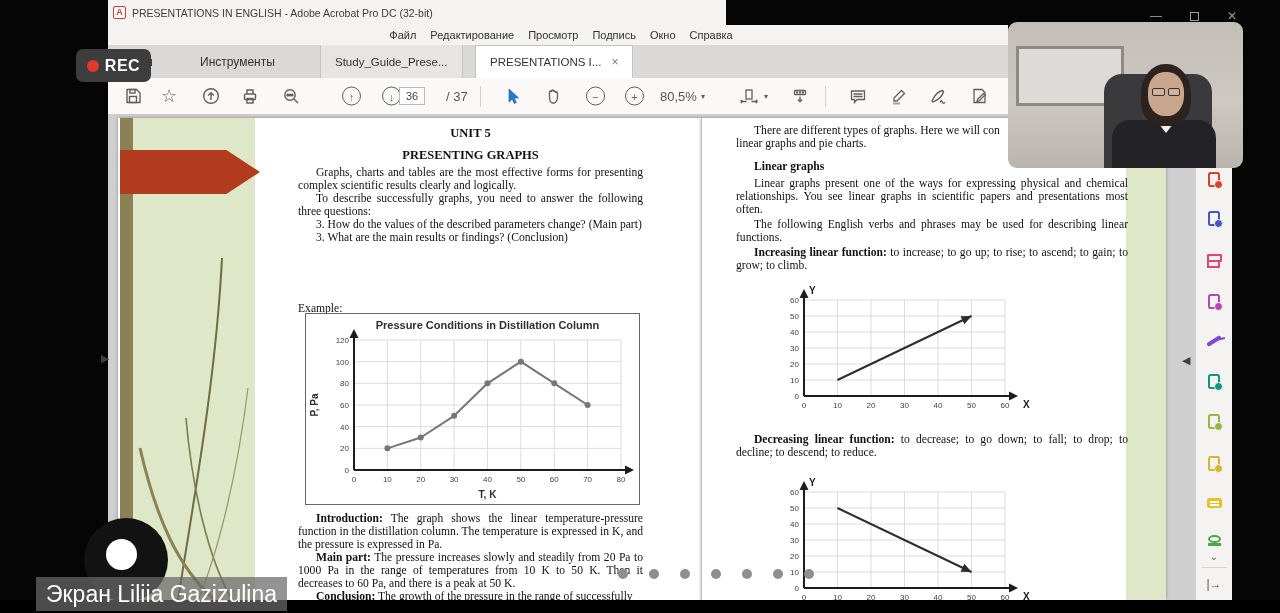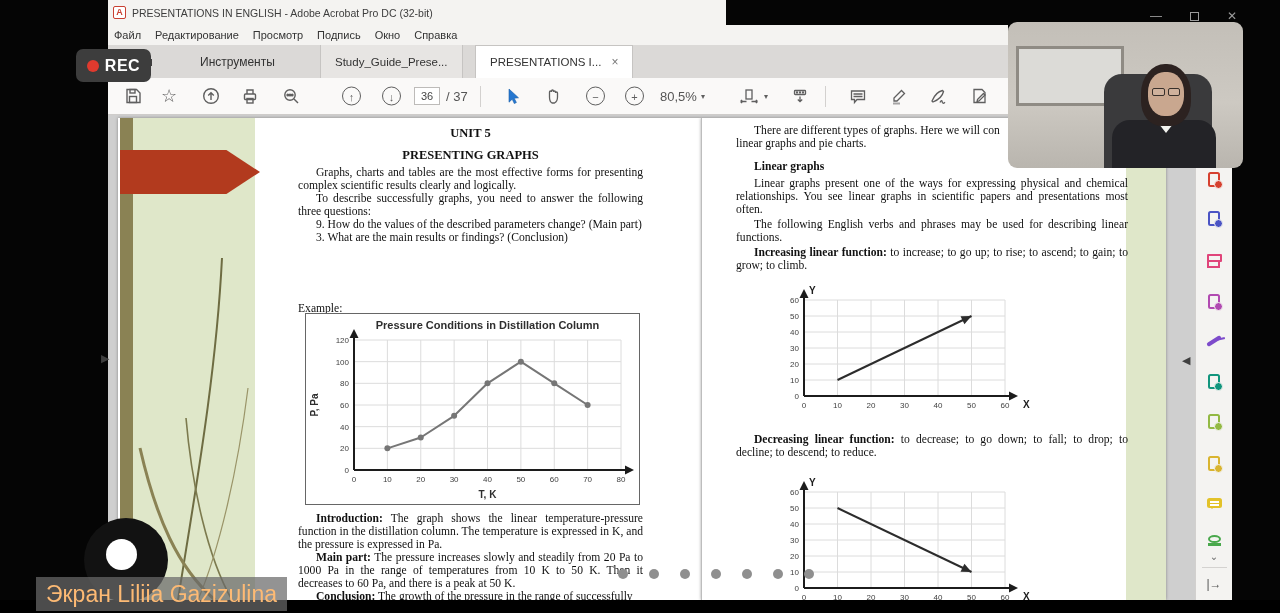--- a/index.html
+++ b/index.html
@@ -11,21 +11,21 @@
   .titlebar{position:absolute;left:108px;top:0;width:618px;height:25px;background:#f4f3f1;
             display:flex;align-items:center;padding-left:5px;}
   .pdficon{width:13px;height:13px;background:#fff;border:1px solid #c94032;border-radius:2px;
            color:#c94032;font-size:9px;font-weight:bold;line-height:11px;text-align:center;margin-right:6px;}
   .title-text{font-size:10.5px;color:#3d3d3d;white-space:nowrap;}
   .win-controls{position:absolute;left:1118px;top:6px;width:120px;height:20px;display:flex;gap:26px;
                 align-items:center;justify-content:flex-end;color:#9b9b9b;}
   .wc{width:12px;height:12px;display:flex;align-items:center;justify-content:center;font-size:12px;}
   .wc-box{width:9px;height:9px;border:1.4px solid #9b9b9b;}
   .menubar{position:absolute;left:108px;top:25px;width:900px;height:20px;background:#f4f3f1;
-           display:flex;align-items:center;gap:14px;padding-left:6px;font-size:11px;color:#333;}
+           display:flex;align-items:center;gap:14px;padding-left:6px;font-size:11px;color:#333;justify-content:center;}
   .tabbar{position:absolute;left:108px;top:45px;width:1124px;height:33px;background:#dbd9d7;}
   .tab-label{position:absolute;top:0;height:33px;display:flex;align-items:center;font-size:12px;color:#333;}
   .doc-tab{position:absolute;top:0;height:33px;display:flex;align-items:center;font-size:11.5px;color:#333;
            padding:0 14px;background:#e7e5e3;border-left:1px solid #c6c4c2;border-right:1px solid #c6c4c2;}
   .doc-tab.active{background:#fff;border-top:1px solid #c6c4c2;}
   .tab-close{margin-left:10px;color:#777;font-size:12px;}
   .toolbar{position:absolute;left:108px;top:78px;width:1124px;height:37px;background:#faf9f8;
            border-bottom:1px solid #cfcdcb;}
   .ti{position:absolute;top:50%;transform:translateY(-50%);display:flex;align-items:center;color:#5f5f5f;}
   .ti svg{display:block;}
@@ -88,21 +88,21 @@
 
   
   .bottombar{position:absolute;left:0;top:600px;width:1280px;height:13px;background:#000;z-index:6;}
   .rec{position:absolute;left:76px;top:49px;width:75px;height:33px;background:#3d3d3d;border-radius:7px;
        display:flex;align-items:center;justify-content:center;gap:6px;z-index:8;}
   .rec-dot{width:12px;height:12px;border-radius:50%;background:#e03a2e;}
   .rec-txt{color:#fff;font-weight:bold;font-size:16px;letter-spacing:.5px;}
   .shutter{position:absolute;left:84px;top:518px;width:84px;height:84px;border-radius:50%;background:#121212;z-index:7;}
   .shutter-inner{position:absolute;left:22px;top:21px;width:31px;height:31px;border-radius:50%;background:#fff;}
   .share-label{position:absolute;left:36px;top:577px;height:34px;background:rgba(105,105,105,.72);z-index:8;
-               display:flex;align-items:center;padding:0 10px;color:#fdba74;font-size:23px;white-space:nowrap;}
+               display:flex;align-items:center;padding:0 10px;color:#ffffff;font-size:23px;white-space:nowrap;}
   .dots{position:absolute;left:618px;top:569px;display:flex;gap:21px;z-index:5;}
   .dots span{width:10px;height:10px;border-radius:50%;background:#8f8f8f;}
   .nav-arrow{position:absolute;color:#3f3f3f;font-size:11px;z-index:4;}
 
   
   .webcam{position:absolute;left:1008px;top:22px;width:235px;height:146px;border-radius:9px;overflow:hidden;
           background:linear-gradient(180deg,#c3bfb8 0%,#cdc9c2 55%,#b9b5ae 100%);z-index:9;}
   .whiteboard{position:absolute;left:8px;top:24px;width:108px;height:60px;background:#dcdbd7;border:3px solid #8f8b84;}
   .chair{position:absolute;left:96px;top:52px;width:108px;height:94px;background:#3a3a3c;border-radius:18px 18px 0 0;}
   .body{position:absolute;left:104px;top:98px;width:104px;height:48px;background:#232327;border-radius:18px 18px 0 0;}
@@ -184,21 +184,21 @@
           <circle cx="9" cy="9" r=".8" fill="#5f5f5f"></circle>
           <circle cx="11.2" cy="9" r=".8" fill="#5f5f5f"></circle>
         </svg>
     </span>
     <span class="ti" style="left:234px">
         <span class="circ">↑</span>
       </span>
     <span class="ti" style="left:274px">
         <span class="circ">↓</span>
       </span>
-    <span class="ti" style="left:306px">
+    <span class="ti" style="left:291px">
         <span class="pagebox">36</span>
       </span>
     <span class="ti graytxt" style="left:338px">/ 37</span>
     <span class="tsep" style="left:372px"></span>
     <span class="ti" style="left:394px">
       <svg width="20" height="20" viewBox="0 0 20 20">
           <path d="M7 3L7 16.2 10.2 13.2 12.3 17.6 14.4 16.5 12.2 12.2 16.5 11.8Z" fill="#2577d0" stroke="#1b5fa8" stroke-width=".6"></path>
         </svg>
     </span>
     <span class="ti" style="left:436px">
@@ -272,21 +272,21 @@
       <div class="olive-bar"></div>
       <div class="banner"></div>
     </div>
 
     <div class="lp-title serif" style="top:8px">UNIT 5</div>
     <div class="lp-title serif" style="top:30px">PRESENTING GRAPHS</div>
 
     <div class="lp-body serif" style="top:48px">
       <div class="ind">Graphs, charts and tables are the most effective forms for presenting complex scientific results clearly and logically.</div>
       <div class="ind">To describe successfully graphs, you need to answer the following three questions:</div>
-      <div style="padding-left:18px">9. How do the values of the described parameters change? (Main part)</div>
+      <div style="padding-left:18px">3. How do the values of the described parameters change? (Main part)</div>
       <div style="padding-left:18px">3. What are the main results or findings? (Conclusion)</div>
     </div>
 
     <div class="lp-body serif" style="top:184px">Example:</div>
 
     <div class="chartbox">
       <svg width="333" height="190">
           <line x1="48" y1="156" x2="48" y2="26" stroke="#dcdcdc" stroke-width="1"></line>
           <line x1="81.375" y1="156" x2="81.375" y2="26" stroke="#dcdcdc" stroke-width="1"></line>
           <line x1="114.75" y1="156" x2="114.75" y2="26" stroke="#dcdcdc" stroke-width="1"></line>

